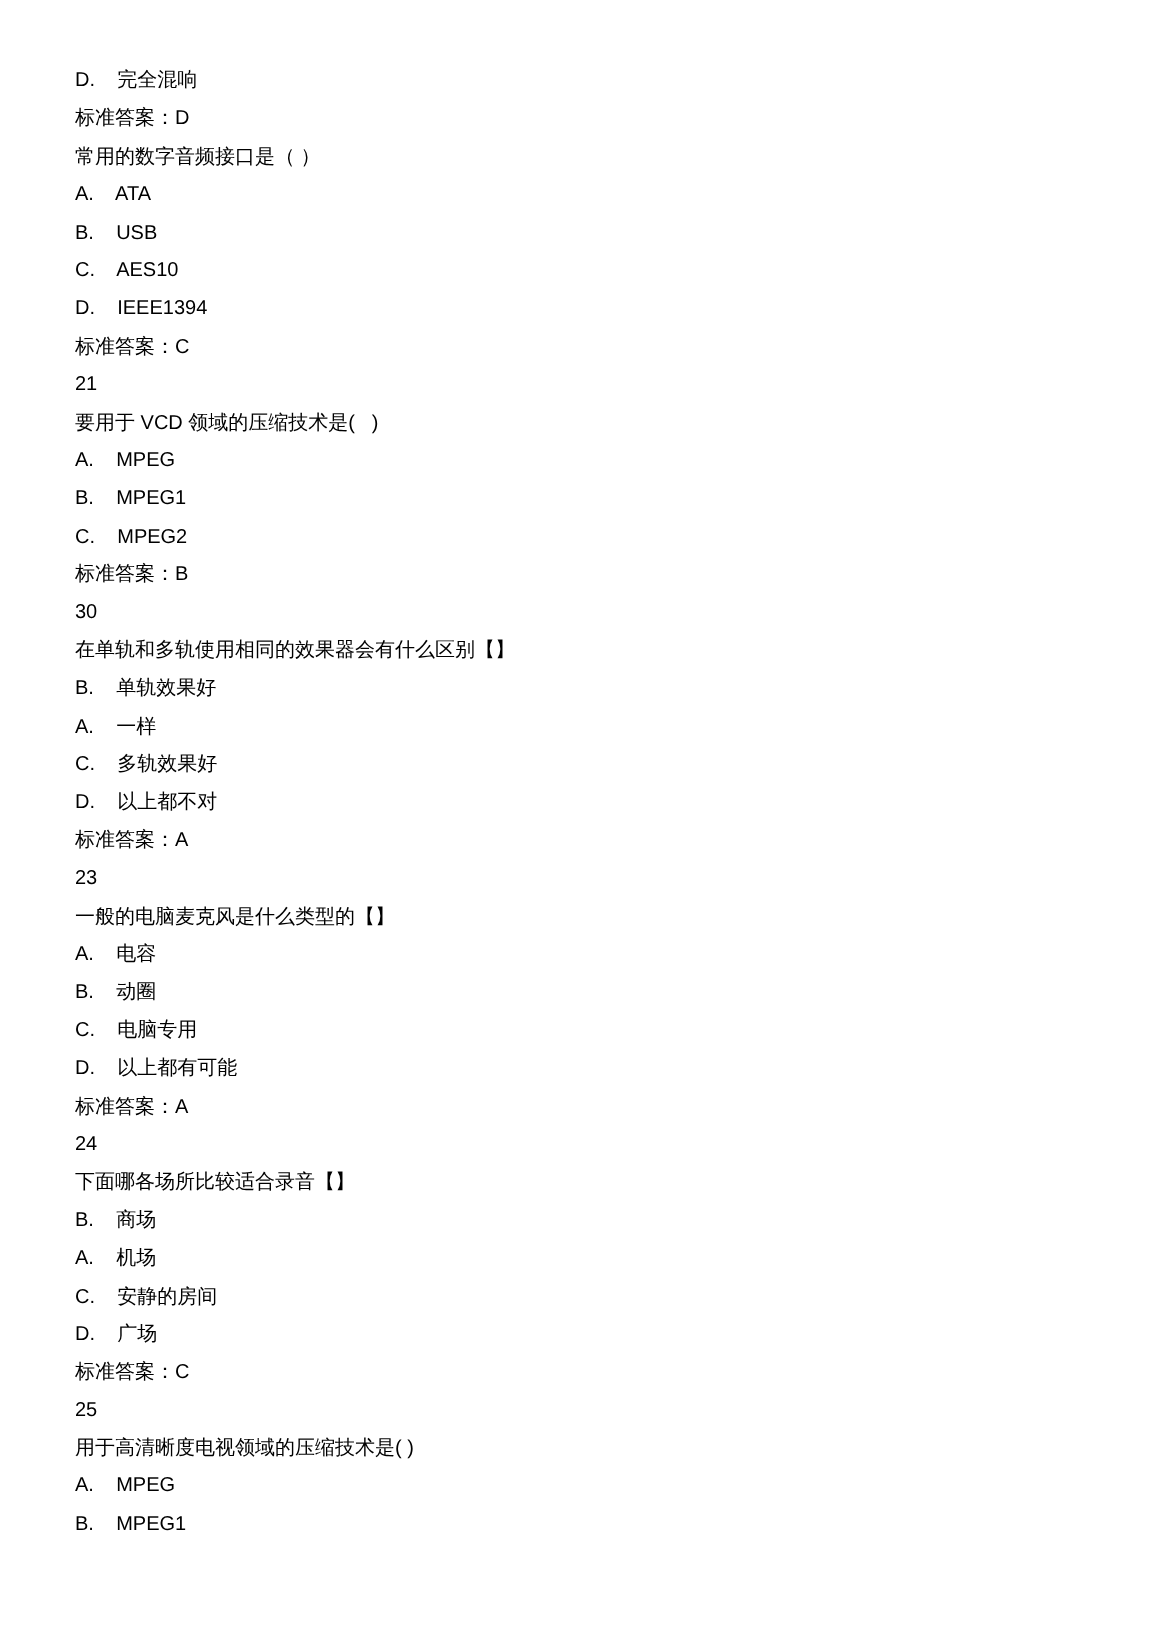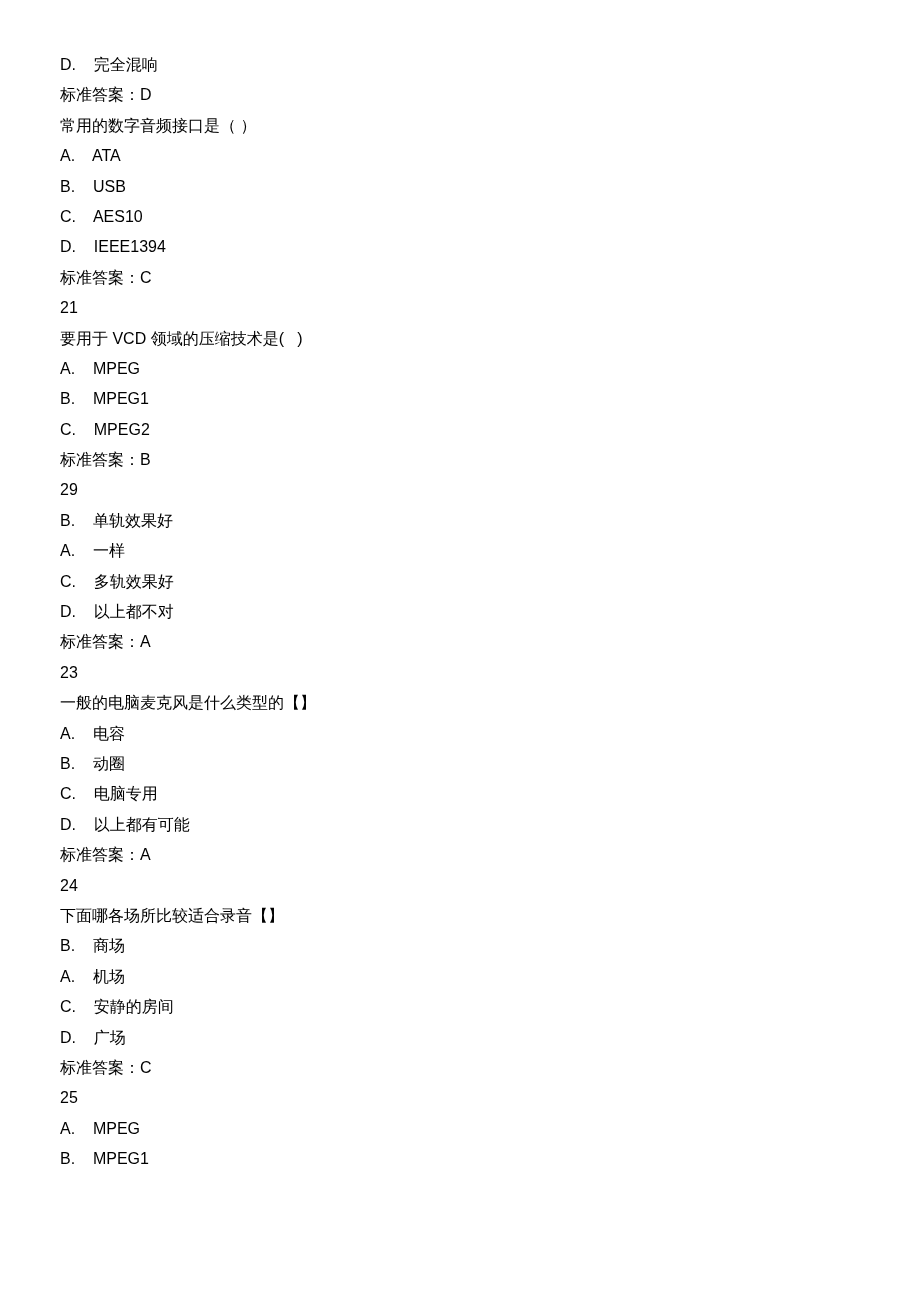--- a/index.html
+++ b/index.html
@@ -28,37 +28,39 @@
     <div class="line"><span>B.</span>    <span>USB</span></div>
     <div class="line"><span>C.</span>    <span>AES10</span></div>
     <div class="line"><span>D.</span>    <span>IEEE1394</span></div>
     <div class="line"><span>标准答案：</span><span>C</span></div>
     <div class="line">21</div>
     <div class="line">要用于 VCD 领域的压缩技术是(   )</div>
     <div class="line"><span>A.</span>    <span>MPEG</span></div>
     <div class="line"><span>B.</span>    <span>MPEG1</span></div>
     <div class="line"><span>C.</span>    <span>MPEG2</span></div>
     <div class="line"><span>标准答案：</span><span>B</span></div>
-    <div class="line">29</div>
+    <div class="line">30</div>
+    <div class="line">在单轨和多轨使用相同的效果器会有什么区别【】</div>
     <div class="line"><span>B.</span>    <span>单轨效果好</span></div>
     <div class="line"><span>A.</span>    <span>一样</span></div>
     <div class="line"><span>C.</span>    <span>多轨效果好</span></div>
     <div class="line"><span>D.</span>    <span>以上都不对</span></div>
     <div class="line"><span>标准答案：</span><span>A</span></div>
     <div class="line">23</div>
     <div class="line">一般的电脑麦克风是什么类型的【】</div>
     <div class="line"><span>A.</span>    <span>电容</span></div>
     <div class="line"><span>B.</span>    <span>动圈</span></div>
     <div class="line"><span>C.</span>    <span>电脑专用</span></div>
     <div class="line"><span>D.</span>    <span>以上都有可能</span></div>
     <div class="line"><span>标准答案：</span><span>A</span></div>
     <div class="line">24</div>
     <div class="line">下面哪各场所比较适合录音【】</div>
     <div class="line"><span>B.</span>    <span>商场</span></div>
     <div class="line"><span>A.</span>    <span>机场</span></div>
     <div class="line"><span>C.</span>    <span>安静的房间</span></div>
     <div class="line"><span>D.</span>    <span>广场</span></div>
     <div class="line"><span>标准答案：</span><span>C</span></div>
     <div class="line">25</div>
+    <div class="line">用于高清晰度电视领域的压缩技术是( )</div>
     <div class="line"><span>A.</span>    <span>MPEG</span></div>
     <div class="line"><span>B.</span>    <span>MPEG1</span></div>
     <div class="line">    </div>
   </div>
 
 </body></html>

